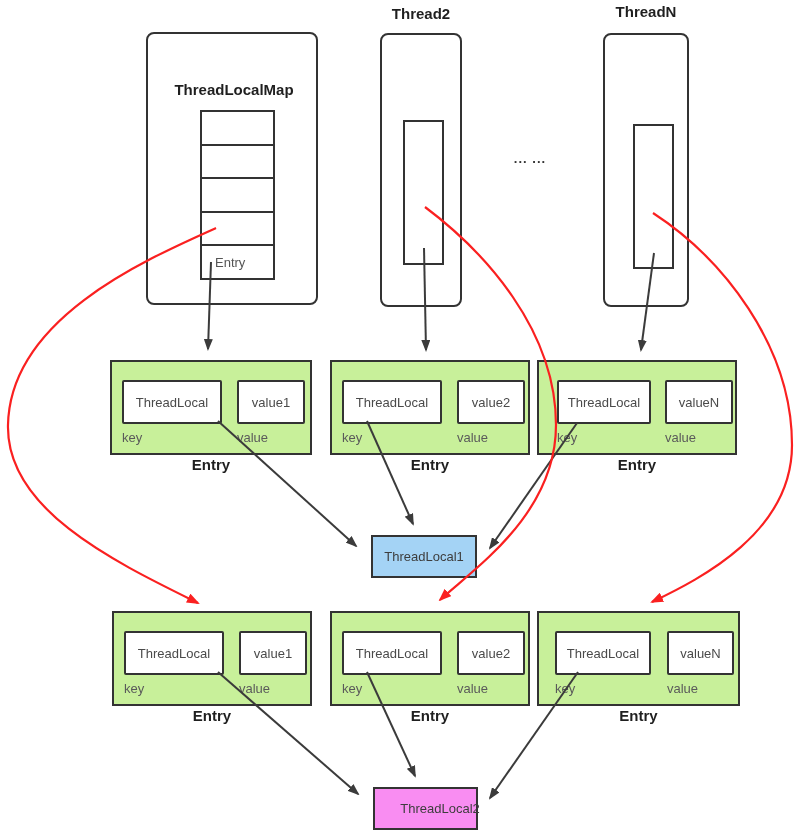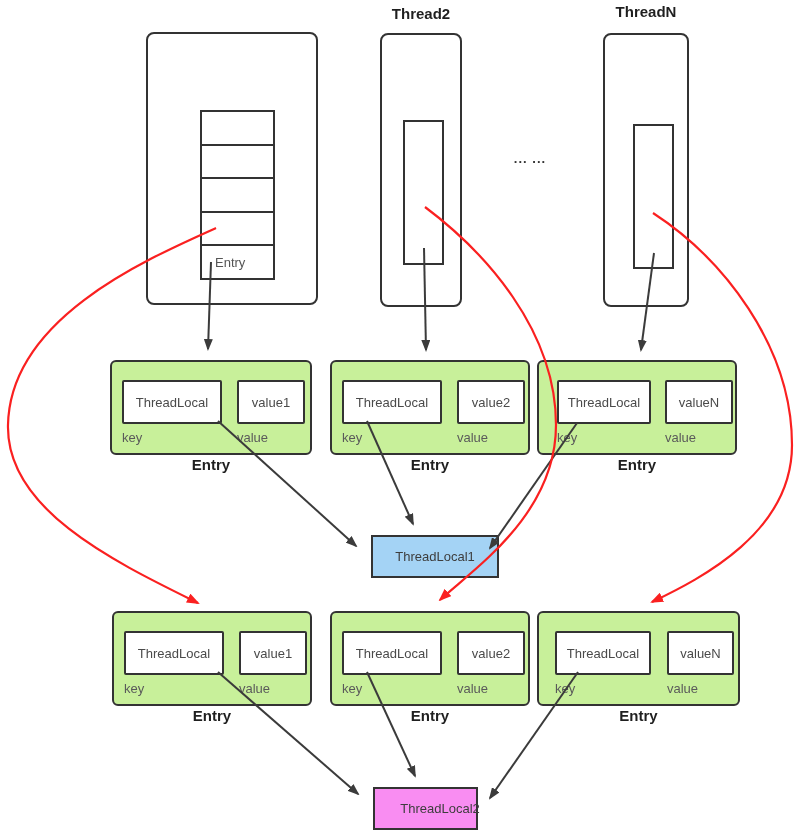--- a/index.html
+++ b/index.html
@@ -17,37 +17,38 @@
   }
   .abs{position:absolute;box-sizing:border-box;}
   .title{font-weight:bold;font-size:15px;color:#1f1f1f;text-align:center;}
   .thread-box{border:2px solid var(--border-dark);border-radius:8px;background:#fff;}
   .inner-rect{border:2px solid var(--border-dark);background:#fff;}
   .map-stack{border:2px solid var(--border-dark);display:flex;flex-direction:column;background:#fff;}
   .map-cell{flex:1;}
   .map-cell + .map-cell{border-top:2px solid var(--border-dark);}
   .entry-slot{display:flex;align-items:center;padding-left:13px;font-size:13px;color:#555;}
   .ellipsis{font-size:13px;font-weight:bold;color:#333;text-align:center;letter-spacing:1px;}
-  .green-box{background:var(--entry-green);border:2px solid var(--border-dark);border-radius:6px;}
+  .green-box{background:var(--entry-green);border:2px solid var(--border-dark);border-radius:0;}
   .white-box{background:#fff;border:2px solid var(--border-dark);border-radius:2px;
     display:flex;align-items:center;justify-content:center;font-size:13px;color:#4a4a4a;}
   .caption{font-size:13px;color:#5a5a5a;text-align:left;}
   .entry-caption{font-weight:bold;font-size:15px;color:#1f1f1f;text-align:center;}
   .shared-box{border:2px solid var(--border-dark);display:flex;align-items:center;justify-content:center;
     font-size:13px;color:#3d3d3d;}
   .tl1{background:var(--threadlocal1-blue);}
   .tl2{background:var(--threadlocal2-pink);padding-left:29px;}
   #arrows{position:absolute;left:0;top:0;pointer-events:none;z-index:5;}
 </style>
 </head>
 <body>
 
 <div id="stage">
 
   <div class="abs thread-box" style="left:146px;top:32px;width:172px;height:273px;">
+    <div class="abs title" style="left:0;top:47px;width:172px;">ThreadLocalMap</div>
     <div class="abs map-stack" style="left:52px;top:76px;width:75px;height:170px;">
       <div class="map-cell"></div>
       <div class="map-cell"></div>
       <div class="map-cell"></div>
       <div class="map-cell"></div>
       <div class="map-cell entry-slot">
         <span>Entry</span>
       </div>
     </div>
   </div>
@@ -93,21 +94,21 @@
         <span>ThreadLocal</span>
       </div>
     <div class="abs white-box" style="left:126px;top:18px;width:68px;height:44px;">
         <span>valueN</span>
       </div>
     <div class="abs caption" style="left:18px;top:68px;width:94px;">key</div>
     <div class="abs caption" style="left:126px;top:68px;width:68px;">value</div>
   </div>
   <div class="abs entry-caption" style="left:537px;top:456px;width:200px;">Entry</div>
 
-  <div class="abs shared-box tl1" style="left:371px;top:535px;width:128px;height:43px;">
+  <div class="abs shared-box tl1" style="left:371px;top:535px;width:106px;height:43px;">
     <span>ThreadLocal1</span>
   </div>
 
   <div class="abs green-box" style="left:112px;top:611px;width:200px;height:95px;">
     <div class="abs white-box" style="left:10px;top:18px;width:100px;height:44px;">
         <span>ThreadLocal</span>
       </div>
     <div class="abs white-box" style="left:125px;top:18px;width:68px;height:44px;">
         <span>value1</span>
       </div>

